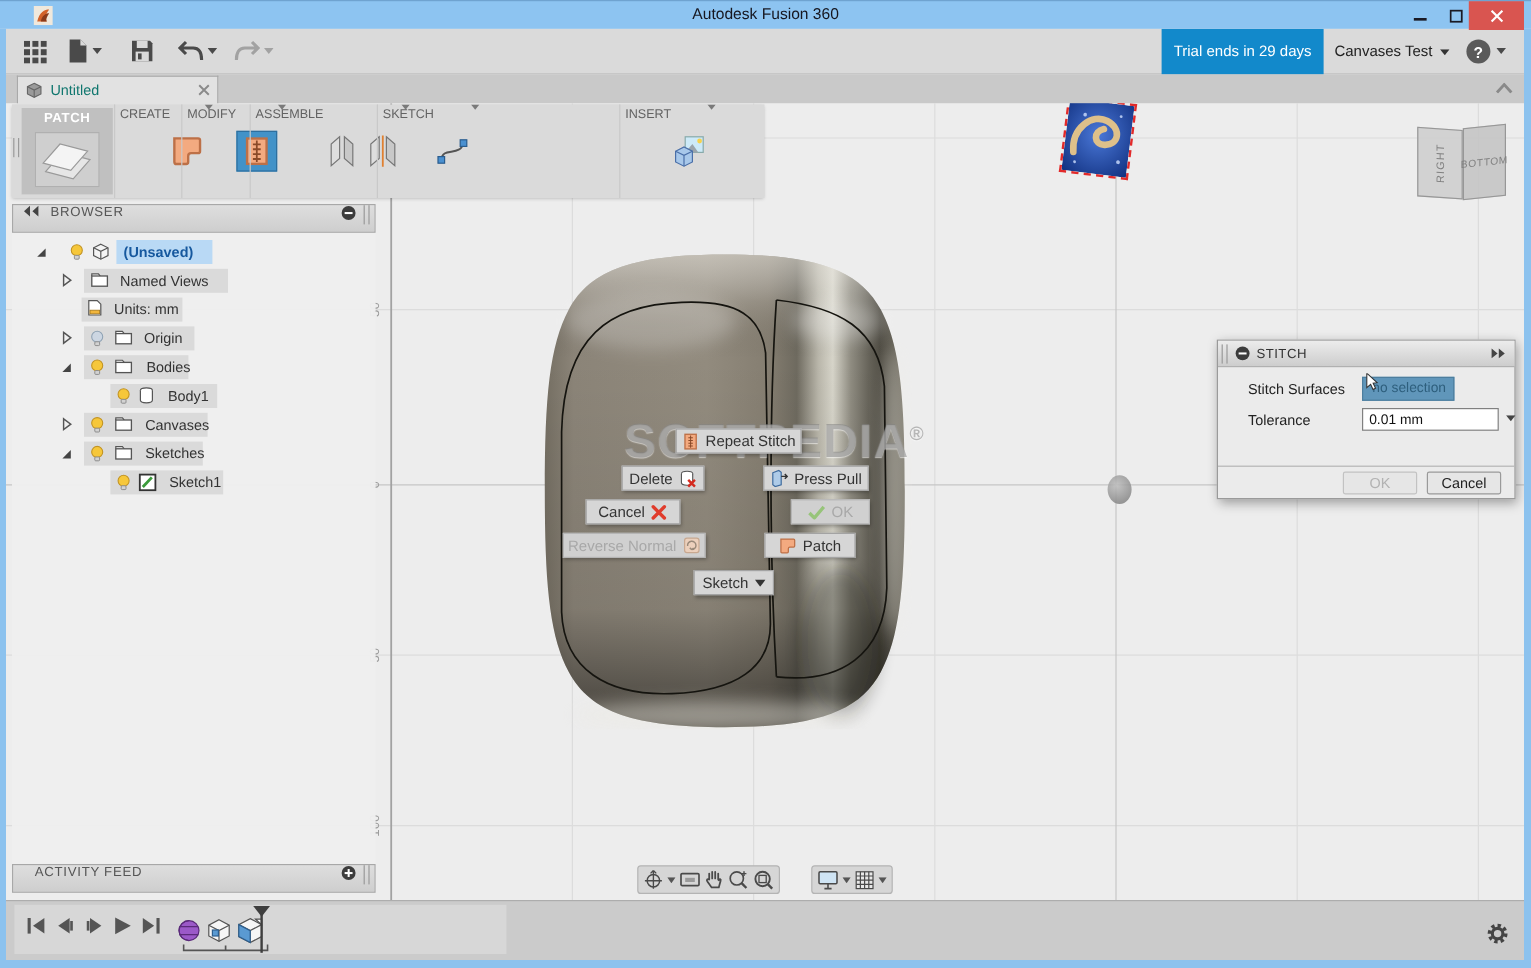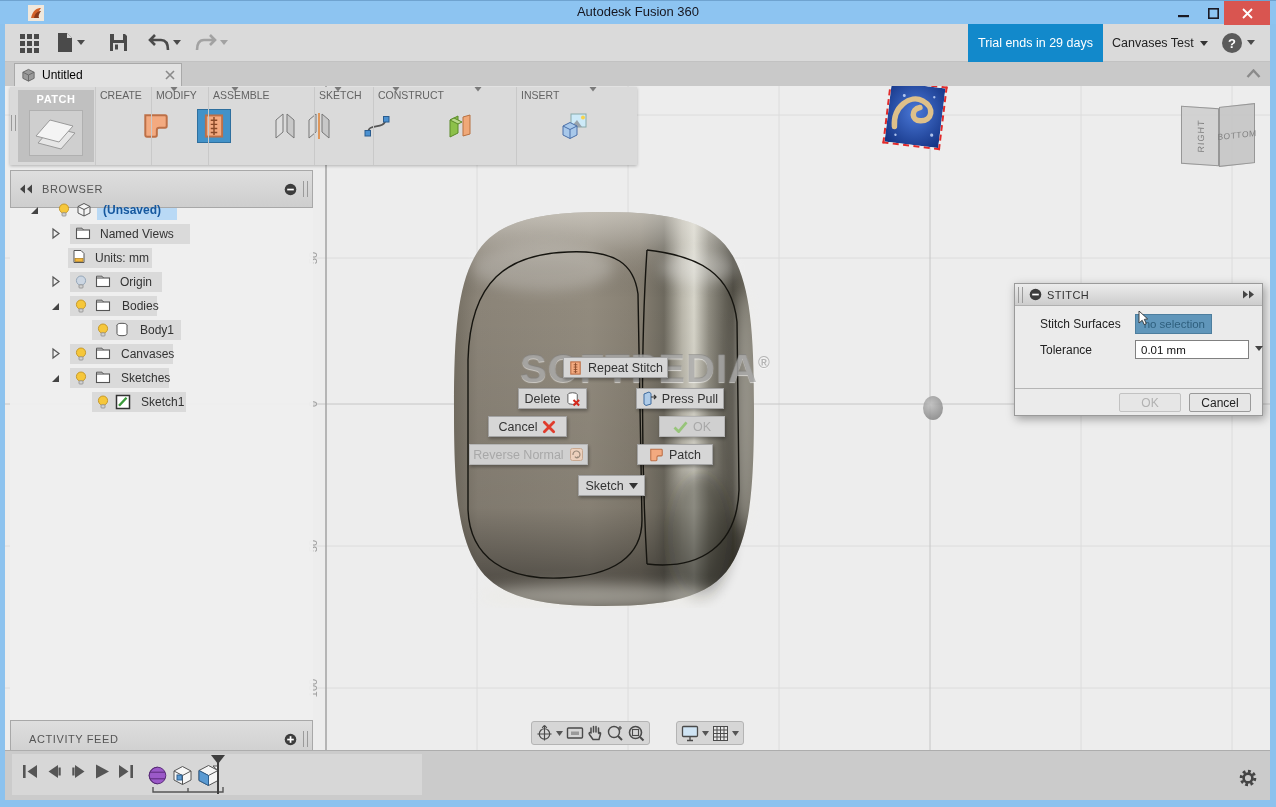--- a/index.html
+++ b/index.html
@@ -7,35 +7,35 @@
   .screen{position:relative;width:1276px;height:807px;background:#ededed;overflow:hidden;font-family:"Liberation Sans",sans-serif}
   .abs{position:absolute}
   
   .titlebar{position:absolute;left:0;top:0;width:1276px;height:24px;background:#8dc4f1;border-top:1px solid #6fa3d0;z-index:60}
   .title-text{position:absolute;left:0;top:3px;width:100%;text-align:center;font-size:13px;color:#16161f}
   .winbtn{position:absolute;top:0;height:24px;display:flex;align-items:center;justify-content:center}
   .closebtn{background:#d95550;width:46px}
   
   .qat{position:absolute;left:0;top:24px;width:1276px;height:38px;background:#dadada;border-bottom:1px solid #c2c2c2;z-index:55}
   .tabbar{position:absolute;left:0;top:62px;width:1276px;height:24px;background:#c9c9c9;z-index:55}
-  .tab{position:absolute;left:14px;top:1px;width:168px;height:23px;background:#e2e2e2;border:1px solid #a9a9a9;border-bottom:none;display:flex;align-items:center;gap:6px;padding:0 6px;font-size:12px;color:#000000}
+  .tab{position:absolute;left:14px;top:1px;width:168px;height:23px;background:#e2e2e2;border:1px solid #a9a9a9;border-bottom:none;display:flex;align-items:center;gap:6px;padding:0 6px;font-size:12px;color:#0f766e}
   .trialbtn{position:absolute;left:968px;top:0;width:135px;height:38px;background:#1289cb;color:#fff;font-size:12.5px;display:flex;align-items:center;justify-content:center}
   
   .ribbon{position:absolute;left:10px;top:87px;width:627px;height:78px;background:#dadada;box-shadow:0 1px 3px rgba(0,0,0,.25);z-index:30}
   .rgroup{position:absolute;top:0;height:78px;border-left:1px solid #c9c9c9;display:flex;flex-direction:row}
   .rlabel{height:14px;font-size:10.5px;color:#636363;padding:2px 0 0 4px;white-space:nowrap}
   .ricon{flex:1;display:flex;align-items:center;justify-content:center;gap:4px}
   .rarrow{height:11px;display:flex;align-items:flex-start;justify-content:center}
   .patchblock{position:absolute;left:8px;top:3px;width:76px;height:72px;background:#c0c0c0}
   .patchlabel{font-size:11px;font-weight:bold;color:#fff;text-align:center;padding-top:3px;letter-spacing:.5px}
   .patchiconbox{position:absolute;left:11px;top:20px;width:54px;height:46px;background:#cfcfcf;border:1px solid #b0b0b0;display:flex;align-items:center;justify-content:center}
   .grip{width:5px;height:16px;border-left:1px solid #9a9a9a;border-right:1px solid #9a9a9a}
   
   .panelbg{position:absolute;left:10px;top:170px;width:303px;height:574px;background:rgba(238,238,238,.97);z-index:20}
-  .ghd{position:absolute;left:10px;width:303px;height:38px;background:linear-gradient(#dedede,#cecece);border:1px solid #a8a8a8;display:flex;align-items:center;z-index:22;font-size:11px;color:#555;letter-spacing:.6px}
+  .ghd{position:absolute;left:10px;width:303px;height:24px;background:linear-gradient(#dedede,#cecece);border:1px solid #a8a8a8;display:flex;z-index:22;font-size:11px;color:#555;letter-spacing:.6px}
   .pill{position:absolute;height:20px;background:#dadada;z-index:21}
   .tl{position:absolute;font-size:12px;color:#333;z-index:23;white-space:nowrap}
   .ti{position:absolute;z-index:23}
   
   .mbtn{position:absolute;display:flex;align-items:center;justify-content:center;gap:5px;background:#d6d6d6;border:1px solid #a3a3a3;font-size:12.5px;color:#333;box-shadow:1px 2px 3px rgba(0,0,0,.3);z-index:40;white-space:nowrap}
   .mbtn.dis{color:#a8a8a8;background:#d0d0d0;border-color:#b5b5b5}
   
   .dlg{position:absolute;left:1014px;top:283px;width:249px;background:#ebebeb;border:1px solid #9a9a9a;box-shadow:2px 3px 9px rgba(0,0,0,.35);z-index:40}
   .dlghd{height:22px;background:linear-gradient(#ececec,#cdcdcd);border-bottom:1px solid #b0b0b0;display:flex;align-items:center;font-size:11px;color:#333;letter-spacing:.4px}
   .dlgrow{position:relative;height:26px}
@@ -522,35 +522,20 @@
             <rect x="3" y="18.5" width="5.5" height="5.5" fill="#4a90d0" stroke="#2a5c8e"></rect>
             <rect x="21.5" y="4.5" width="5.5" height="5.5" fill="#4a90d0" stroke="#2a5c8e"></rect>
           </svg>
         </div>
       <div class="rarrow">
           <svg width="8" height="5" viewBox="0 0 7 5">
             <use href="#varr"></use>
           </svg>
         </div>
     </div>
-    <div class="rgroup" style="left:363px;width:87px">
-      <div class="rlabel">CONSTRUCT</div>
-      <div class="ricon">
-          <svg width="30" height="30" viewBox="0 0 30 30">
-            <path d="M6,9 L14,5 L14,22 L6,26 Z" fill="#8cc04a" stroke="#5a8a28"></path>
-            <path d="M6,9 L10,7 L18,11 L14,13 Z" fill="#b8d88a" stroke="#5a8a28"></path>
-            <path d="M19,6 L26,4 L26,23 L19,25 Z" fill="#f0a878" stroke="#b87040"></path>
-          </svg>
-        </div>
-      <div class="rarrow">
-          <svg width="8" height="5" viewBox="0 0 7 5">
-            <use href="#varr"></use>
-          </svg>
-        </div>
-    </div>
     <div class="rgroup" style="left:506px;width:58px">
       <div class="rlabel">INSERT</div>
       <div class="ricon">
           <svg width="30" height="30" viewBox="0 0 30 30">
             <rect x="12" y="3" width="15" height="13" fill="#cdeaf8" stroke="#8aa"></rect>
             <circle cx="24" cy="6.5" r="2" fill="#f7d24a"></circle>
             <path d="M12,16 L18,9 L23,16 Z" fill="#9aa4ac"></path>
             <path d="M4,15 L11,11.5 L18,15 L18,24 L11,27.5 L4,24 Z" fill="#a8c8ea" stroke="#4a6fa8"></path>
             <path d="M4,15 L11,18.5 L18,15 M11,18.5 L11,27.5" fill="none" stroke="#4a6fa8"></path>
           </svg>

